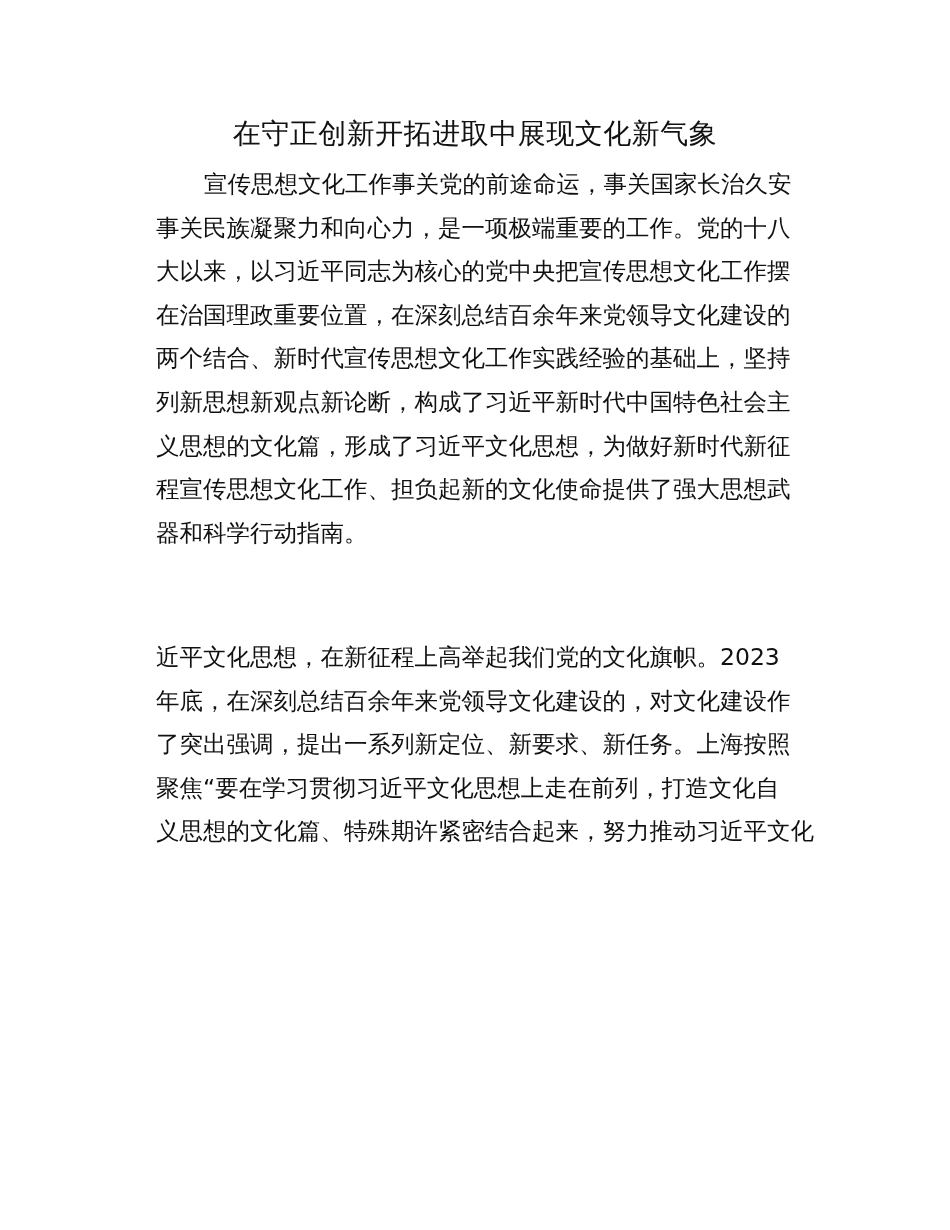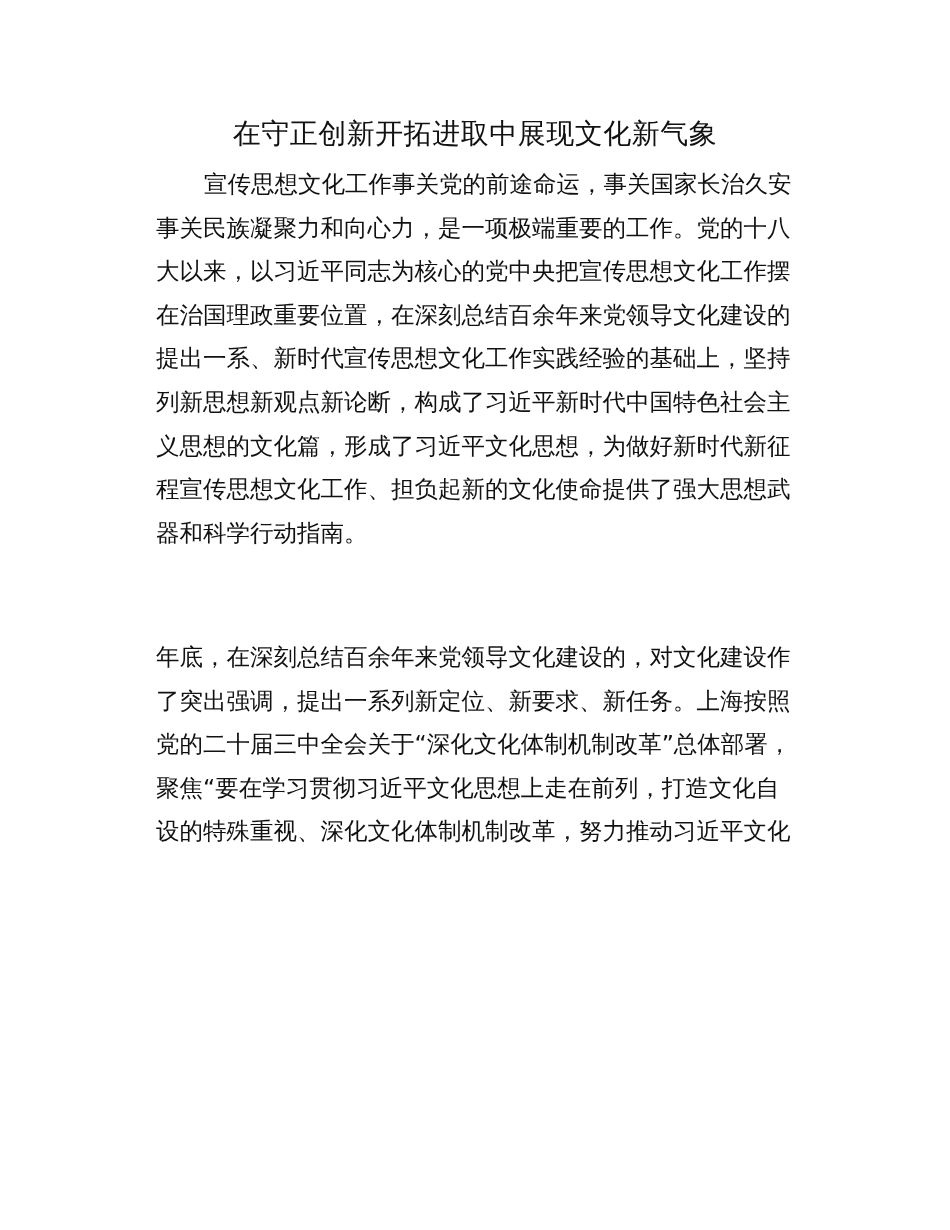--- a/index.html
+++ b/index.html
@@ -60,28 +60,28 @@
 
 <div class="page">
 
   <h1 class="title">在守正创新开拓进取中展现文化新气象</h1>
 
   <div class="body-text" id="para1">
     <span class="line indent">宣传思想文化工作事关党的前途命运，事关国家长治久安</span>
     <span class="line">事关民族凝聚力和向心力，是一项极端重要的工作。党的十八</span>
     <span class="line">大以来，以习近平同志为核心的党中央把宣传思想文化工作摆</span>
     <span class="line">在治国理政重要位置，在深刻总结百余年来党领导文化建设的</span>
-    <span class="line">提出一系、新时代宣传思想文化工作实践经验的基础上，坚持</span>
+    <span class="line">两个结合、新时代宣传思想文化工作实践经验的基础上，坚持</span>
     <span class="line">列新思想新观点新论断，构成了习近平新时代中国特色社会主</span>
     <span class="line">义思想的文化篇，形成了习近平文化思想，为做好新时代新征</span>
     <span class="line">程宣传思想文化工作、担负起新的文化使命提供了强大思想武</span>
     <span class="line">器和科学行动指南。</span>
   </div>
 
   <div class="body-text" id="para2">
+    <span class="line">近平文化思想，在新征程上高举起我们党的文化旗帜。2023</span>
     <span class="line">年底，在深刻总结百余年来党领导文化建设的，对文化建设作</span>
     <span class="line">了突出强调，提出一系列新定位、新要求、新任务。上海按照</span>
-    <span class="line">党的二十届三中全会关于“深化文化体制机制改革”总体部署，</span>
     <span class="line">聚焦“要在学习贯彻习近平文化思想上走在前列，打造文化自</span>
-    <span class="line">设的特殊重视、深化文化体制机制改革，努力推动习近平文化</span>
+    <span class="line">义思想的文化篇、特殊期许紧密结合起来，努力推动习近平文化</span>
   </div>
 
 </div>
 
 </body></html>

